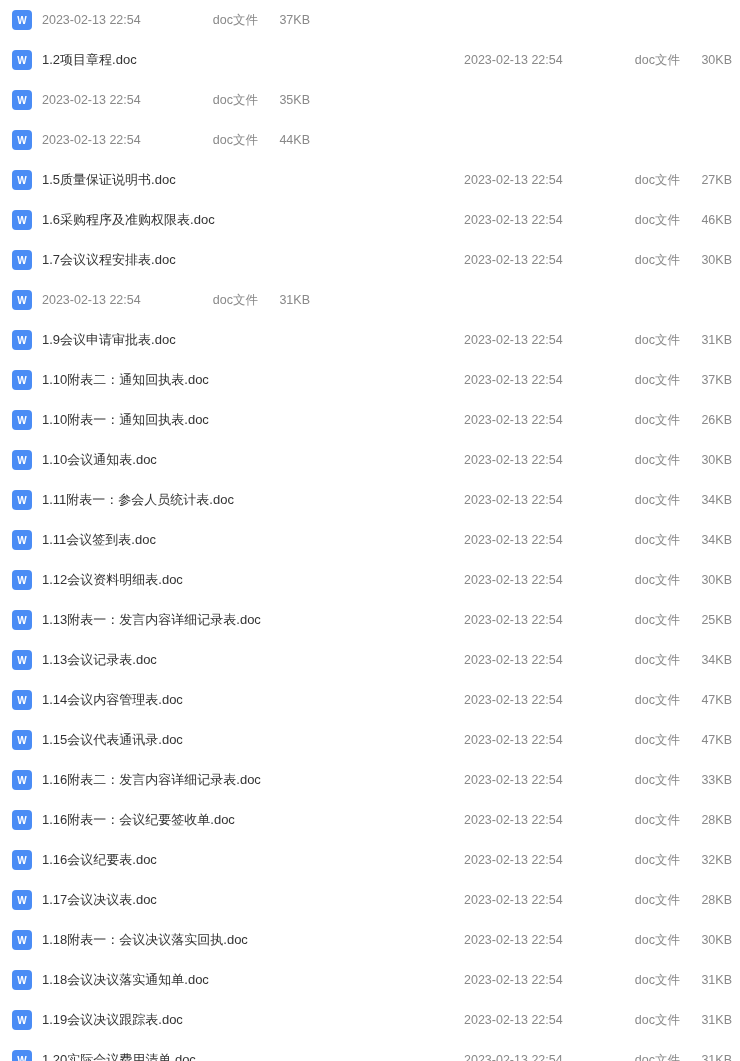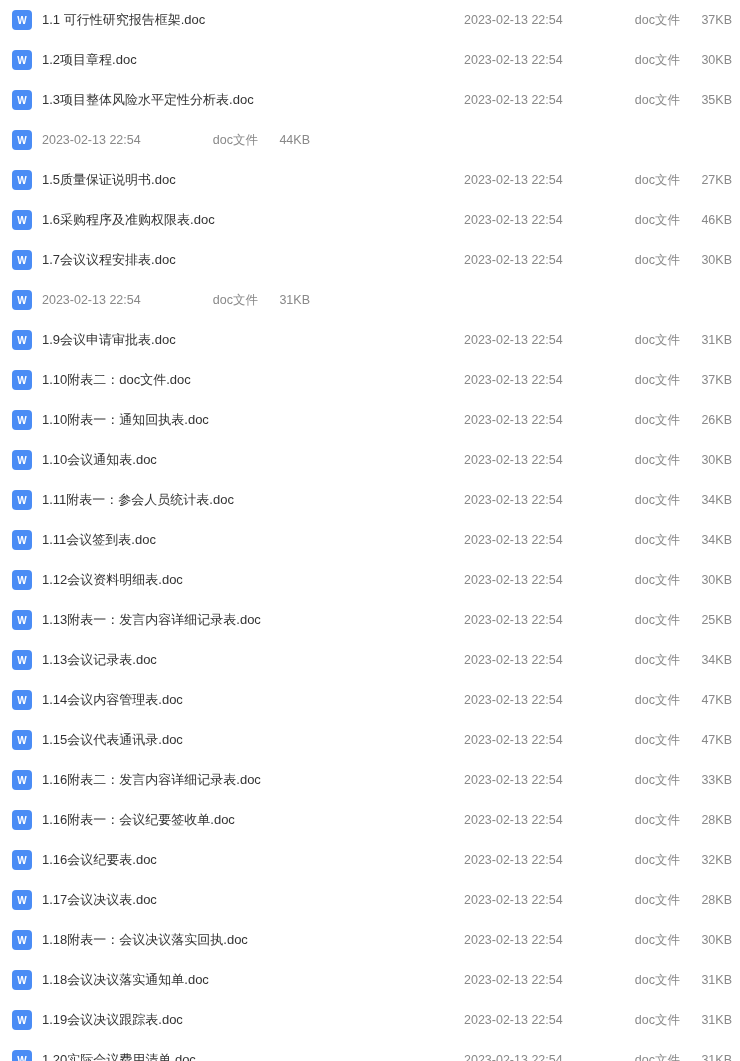--- a/index.html
+++ b/index.html
@@ -68,35 +68,33 @@
       padding-right: 8px;
       flex-shrink: 0;
     }
   </style>
 </head>
 <body>
 
 <div class="file-list" id="file-list">
     <div class="file-row">
       <div class="file-icon">W</div>
-      <div class="file-name">1.1 可行性研究报告框架.doc</div>
       <div class="file-date">2023-02-13 22:54</div>
       <div class="file-type">doc文件</div>
       <div class="file-size">37KB</div>
     </div>
     <div class="file-row">
       <div class="file-icon">W</div>
       <div class="file-name">1.2项目章程.doc</div>
       <div class="file-date">2023-02-13 22:54</div>
       <div class="file-type">doc文件</div>
       <div class="file-size">30KB</div>
     </div>
     <div class="file-row">
       <div class="file-icon">W</div>
-      <div class="file-name">1.3项目整体风险水平定性分析表.doc</div>
       <div class="file-date">2023-02-13 22:54</div>
       <div class="file-type">doc文件</div>
       <div class="file-size">35KB</div>
     </div>
     <div class="file-row">
       <div class="file-icon">W</div>
       <div class="file-date">2023-02-13 22:54</div>
       <div class="file-type">doc文件</div>
       <div class="file-size">44KB</div>
     </div>
@@ -129,21 +127,21 @@
     </div>
     <div class="file-row">
       <div class="file-icon">W</div>
       <div class="file-name">1.9会议申请审批表.doc</div>
       <div class="file-date">2023-02-13 22:54</div>
       <div class="file-type">doc文件</div>
       <div class="file-size">31KB</div>
     </div>
     <div class="file-row">
       <div class="file-icon">W</div>
-      <div class="file-name">1.10附表二：doc文件.doc</div>
+      <div class="file-name">1.10附表二：通知回执表.doc</div>
       <div class="file-date">2023-02-13 22:54</div>
       <div class="file-type">doc文件</div>
       <div class="file-size">37KB</div>
     </div>
     <div class="file-row">
       <div class="file-icon">W</div>
       <div class="file-name">1.10附表一：通知回执表.doc</div>
       <div class="file-date">2023-02-13 22:54</div>
       <div class="file-type">doc文件</div>
       <div class="file-size">26KB</div>

